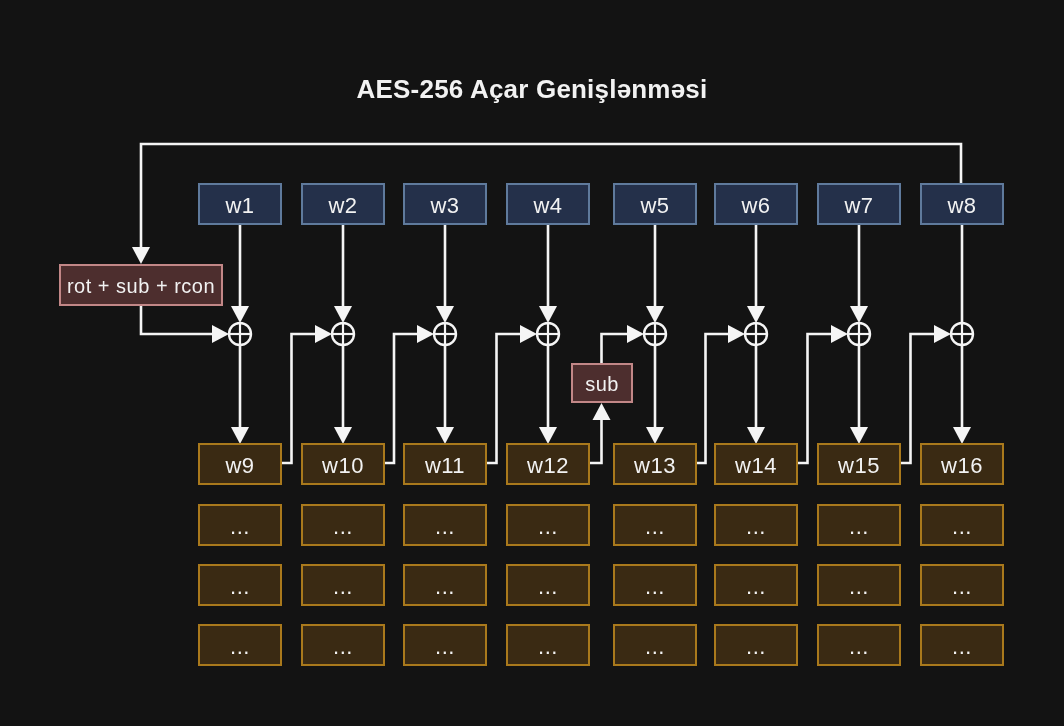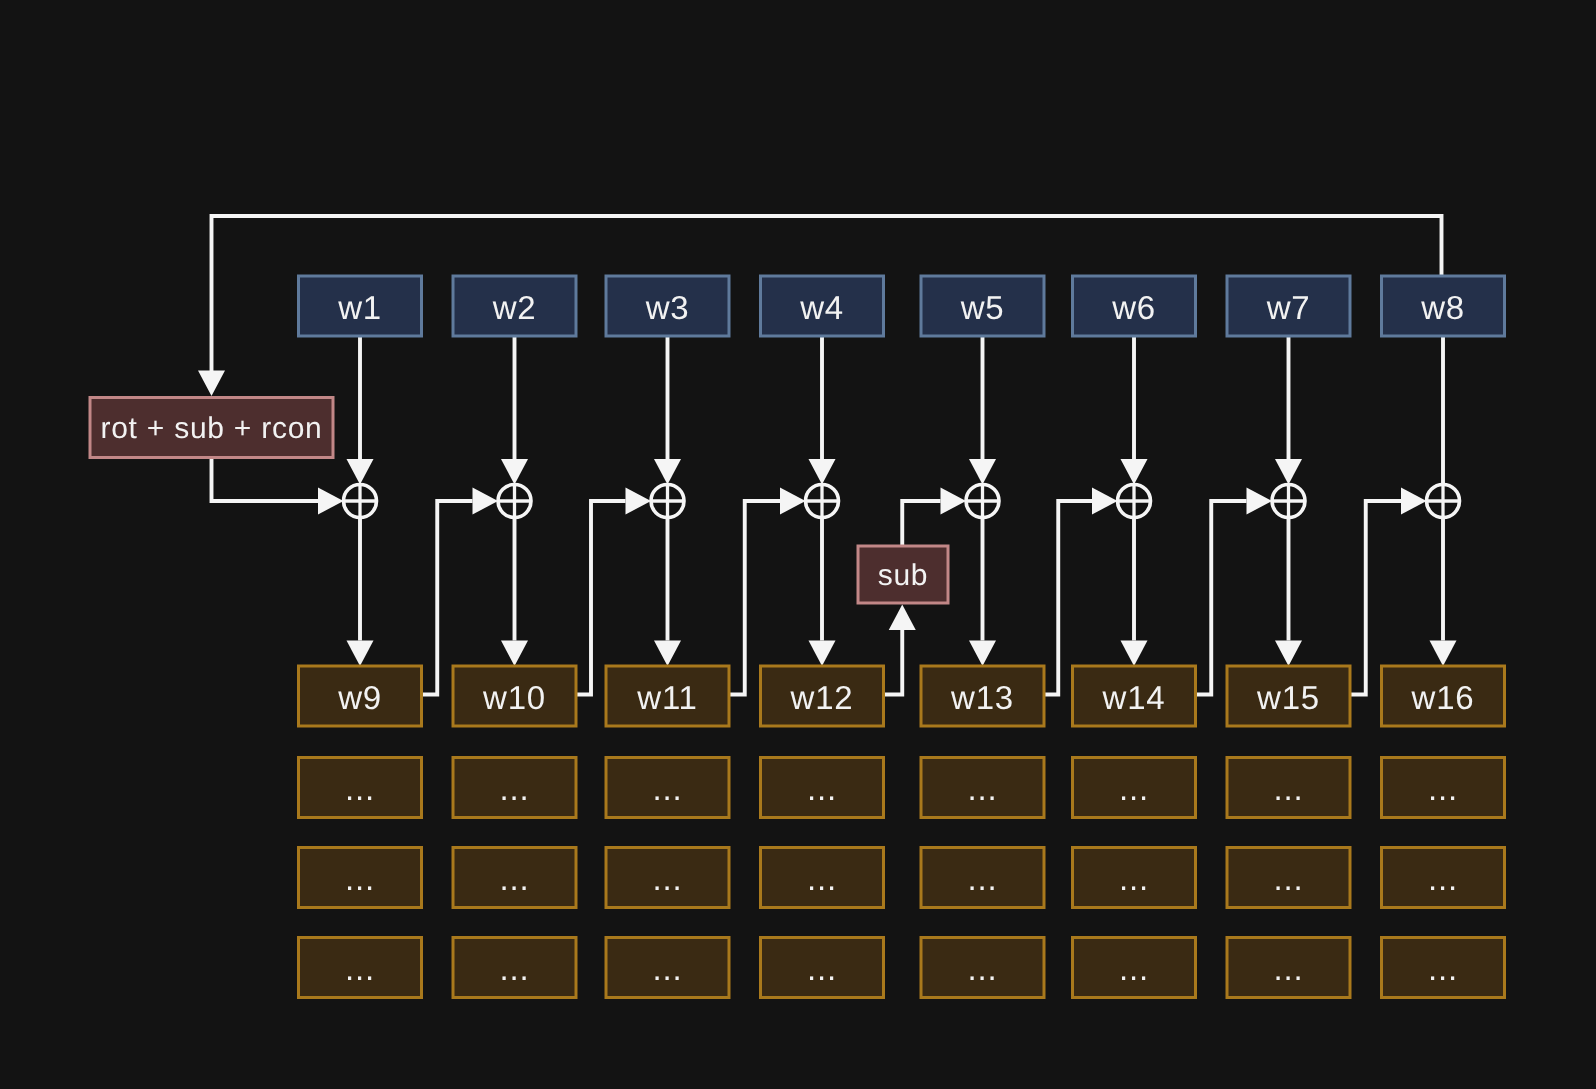--- a/index.html
+++ b/index.html
@@ -34,20 +34,21 @@
     left: 0;
   }
   svg text {
     font-family: "Liberation Sans", sans-serif;
   }
 </style>
 </head>
 <body style="background: rgb(19, 19, 19);">
 
 <div id="stage" style="background: rgb(19, 19, 19);">
+  <div id="diagram-title" style="color: rgb(242, 242, 242);">AES-256 Açar Genişlənməsi</div>
   <svg id="diagram" width="1064" height="726" viewBox="0 0 1064 726" xmlns="http://www.w3.org/2000/svg">
       <polyline points="961,184 961,144 141,144 141,248" fill="none" stroke="#f5f5f5" stroke-width="2.6" stroke-linejoin="miter"></polyline>
       <polygon points="141,264 132,247 150,247" fill="#f5f5f5"></polygon>
       <polyline points="141,305 141,334 212,334" fill="none" stroke="#f5f5f5" stroke-width="2.6" stroke-linejoin="miter"></polyline>
       <polygon points="229,334 212,325 212,343" fill="#f5f5f5"></polygon>
       <polyline points="240,224 240,307" fill="none" stroke="#f5f5f5" stroke-width="2.6" stroke-linejoin="miter"></polyline>
       <polygon points="240,323 231,306 249,306" fill="#f5f5f5"></polygon>
       <polyline points="240,345 240,427" fill="none" stroke="#f5f5f5" stroke-width="2.6" stroke-linejoin="miter"></polyline>
       <polygon points="240,444 231,427 249,427" fill="#f5f5f5"></polygon>
       <polyline points="343,224 343,307" fill="none" stroke="#f5f5f5" stroke-width="2.6" stroke-linejoin="miter"></polyline>

